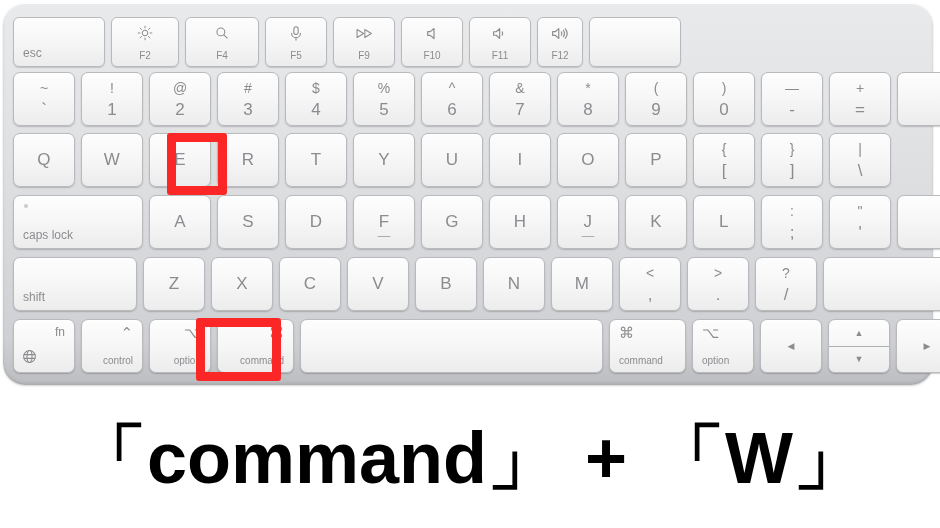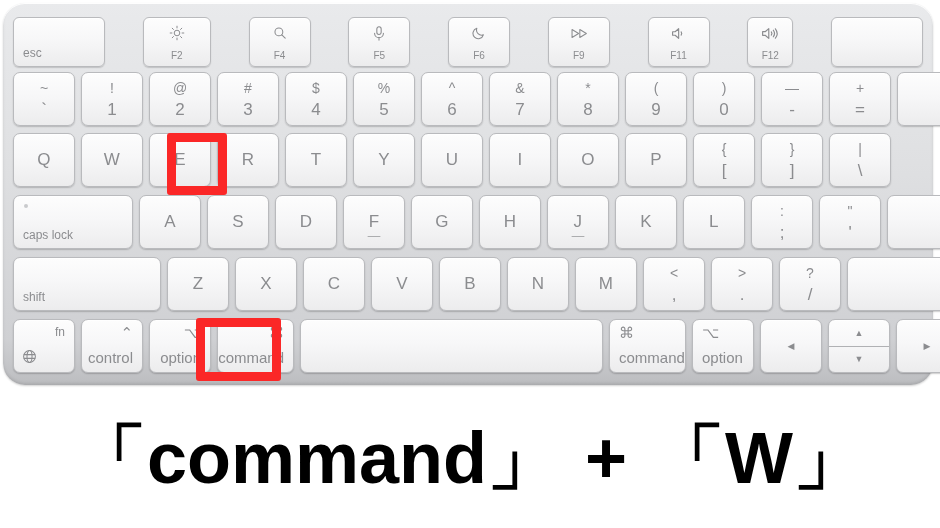--- a/index.html
+++ b/index.html
@@ -41,21 +41,21 @@
     height: 366px;
   }
 
   
   .kb-row {
     position: absolute;
     left: 0;
     width: 910px;
     display: flex;
   }
-  .row-fn   { top: 5px;   height: 50px; justify-content: space-between; }
+  .row-fn   { top: 5px;   height: 50px; }
   .row-num  { top: 60px;  height: 54px; }
   .row-qwe  { top: 121px; height: 54px; }
   .row-asd  { top: 183px; height: 54px; }
   .row-zxc  { top: 245px; height: 54px; }
   .row-bot  { top: 307px; height: 54px; }
 
   
   .key {
     position: relative;
     box-sizing: border-box;
@@ -138,21 +138,21 @@
   .mod-glyph {
     position: absolute;
     right: 9px; top: 4px;
     font-size: 15px;
     color: #8b8c8f;
     line-height: 17px;
   }
   .mod-word {
     position: absolute;
     right: 9px; bottom: 6px;
-    font-size: 15px;
+    font-size: 10px;
     color: #8b8c8f;
   }
 
   
   .caps-led {
     position: absolute;
     left: 10px; top: 8px;
     width: 4px; height: 4px;
     border-radius: 50%;
     background: #c9cacd;
@@ -259,62 +259,62 @@
               <circle cx="12" cy="12" r="4.2"></circle>
               <g stroke-linecap="round">
                 <path d="M12 1.8v2.6M12 19.6v2.6M1.8 12h2.6M19.6 12h2.6M4.8 4.8l1.9 1.9M17.3 17.3l1.9 1.9M19.2 4.8l-1.9 1.9M6.7 17.3l-1.9 1.9"></path>
               </g>
             </svg>
           </span>
           <span class="fn-lab">F2</span>
         </div>
 
 
-        <div class="key fnkey" style="width:62px">
+        <div class="key fnkey" style="width:74px">
           <span class="fn-icon">
             <svg width="14" height="14" viewBox="0 0 20 20" fill="none" stroke="#8b8c8f" stroke-width="1.5" stroke-linecap="round">
               <circle cx="8.4" cy="8.4" r="5.6"></circle>
               <path d="M12.6 12.6L17.4 17.4"></path>
             </svg>
           </span>
           <span class="fn-lab">F4</span>
         </div>
 
         <div class="key fnkey" style="width:62px">
           <span class="fn-icon">
             <svg width="12" height="15" viewBox="0 0 14 18" fill="none" stroke="#8b8c8f" stroke-width="1.3" stroke-linecap="round">
               <rect x="4.4" y="0.9" width="5.2" height="9.2" rx="2.6"></rect>
               <path d="M1.7 8.6a5.3 5.3 0 0 0 10.6 0"></path>
               <path d="M7 13.9v3"></path>
             </svg>
           </span>
           <span class="fn-lab">F5</span>
         </div>
 
-        <div class="key fnkey" style="width:62px">
-          <span class="fn-icon">
-            <svg width="14" height="14" viewBox="0 0 18 18" fill="none" stroke="#8b8c8f" stroke-width="1.4" stroke-linecap="round" stroke-linejoin="round">
-              <path d="M14.6 11.4A6.6 6.6 0 0 1 6.2 3a6.8 6.8 0 1 0 8.4 8.4z"></path>
-            </svg>
-          </span>
-          <span class="fn-lab">F6</span>
-        </div>
 
 
 
         <div class="key fnkey" style="width:62px">
           <span class="fn-icon">
             <svg width="18" height="11" viewBox="0 0 22 12" fill="none" stroke="#8b8c8f" stroke-width="1.3" stroke-linejoin="round">
               <path d="M2.5 1.2 10.5 6l-8 4.8z"></path>
               <path d="M12 1.2 20 6l-8 4.8z"></path>
             </svg>
           </span>
           <span class="fn-lab">F9</span>
         </div>
 
+        <div class="key fnkey" style="width:62px">
+          <span class="fn-icon">
+            <svg width="13" height="13" viewBox="0 0 14 14" fill="none" stroke="#8b8c8f" stroke-width="1.3" stroke-linejoin="round">
+              <path d="M8.6 1.6 4.6 5H1.8v4h2.8l4 3.4z"></path>
+            </svg>
+          </span>
+          <span class="fn-lab">F10</span>
+        </div>
 
         <div class="key fnkey" style="width:62px">
           <span class="fn-icon">
             <svg width="16" height="13" viewBox="0 0 18 14" fill="none" stroke="#8b8c8f" stroke-width="1.3" stroke-linejoin="round" stroke-linecap="round">
               <path d="M8.6 1.6 4.6 5H1.8v4h2.8l4 3.4z"></path>
               <path d="M11.4 5.2a3 3 0 0 1 0 3.6"></path>
             </svg>
           </span>
           <span class="fn-lab">F11</span>
         </div>
@@ -435,21 +435,21 @@
           <span class="dual-top">}</span>
           <span class="dual-bot">]</span>
         </div>
         <div class="key" style="width:62px">
           <span class="dual-top">|</span>
           <span class="dual-bot">\</span>
         </div>
       </div>
 
       <div class="kb-row row-asd">
-        <div class="key" style="width:120px">
+        <div class="key" style="width:130px">
           <span class="caps-led"></span>
           <span class="lbl-bl">caps lock</span>
         </div>
         <div class="key" style="width:62px">
           <span class="lbl-center">A</span>
         </div>
         <div class="key" style="width:62px">
           <span class="lbl-center">S</span>
         </div>
         <div class="key" style="width:62px">
@@ -482,21 +482,21 @@
         <div class="key" style="width:62px">
           <span class="dual-top">"</span>
           <span class="dual-bot">'</span>
         </div>
         <div class="key" style="width:114px">
           
         </div>
       </div>
 
       <div class="kb-row row-zxc">
-        <div class="key" style="width:148px">
+        <div class="key" style="width:124px">
           <span class="lbl-bl">shift</span>
         </div>
         <div class="key" style="width:62px">
           <span class="lbl-center">Z</span>
         </div>
         <div class="key" style="width:62px">
           <span class="lbl-center">X</span>
         </div>
         <div class="key" style="width:62px">
           <span class="lbl-center">C</span>

